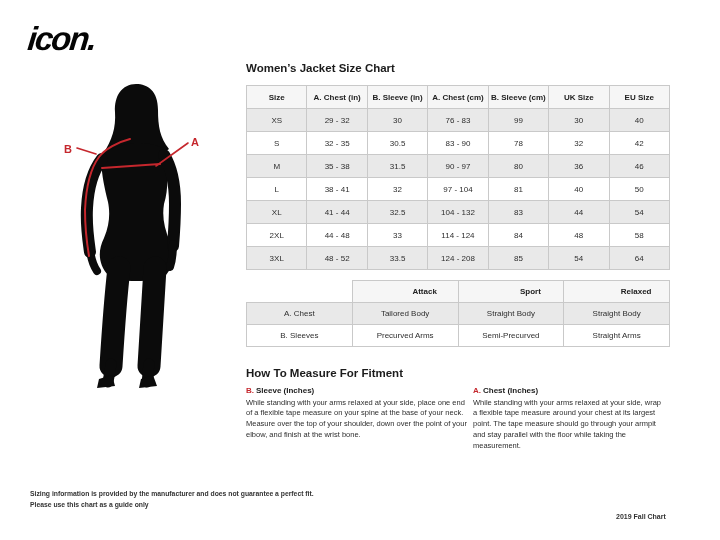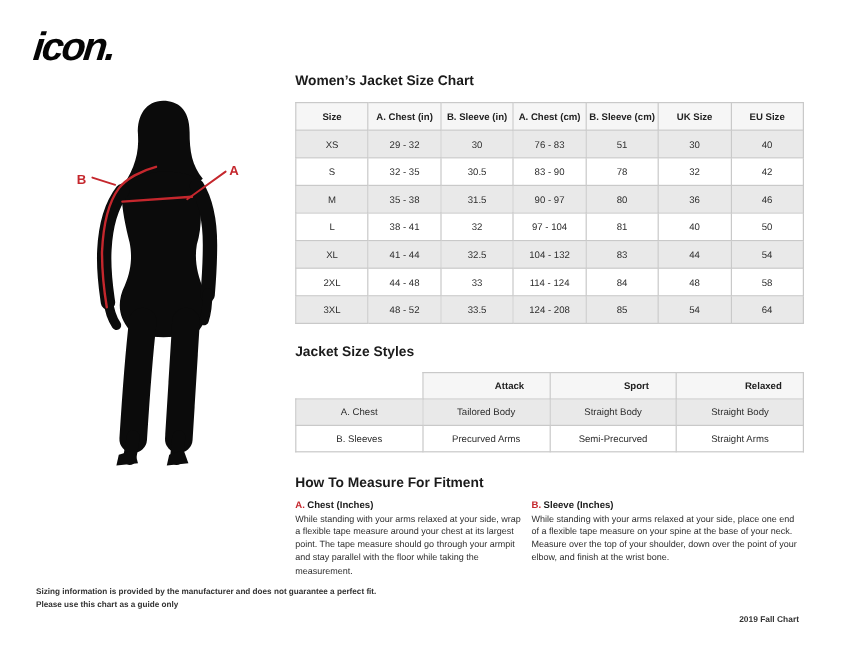--- a/index.html
+++ b/index.html
@@ -119,21 +119,21 @@
           <th>UK Size</th>
           <th>EU Size</th>
         </tr>
       </thead>
       <tbody>
         <tr class="alt">
           <td>XS</td>
           <td>29 - 32</td>
           <td>30</td>
           <td>76 - 83</td>
-          <td>51</td>
+          <td>99</td>
           <td>30</td>
           <td>40</td>
         </tr>
         <tr>
           <td>S</td>
           <td>32 - 35</td>
           <td>30.5</td>
           <td>83 - 90</td>
           <td>78</td>
           <td>32</td>
@@ -180,21 +180,20 @@
           <td>48 - 52</td>
           <td>33.5</td>
           <td>124 - 208</td>
           <td>85</td>
           <td>54</td>
           <td>64</td>
         </tr>
       </tbody>
     </table>
 
-    <div class="section-title title-styles">Jacket Size Styles</div>
 
     <table class="styles-table">
       <thead>
         <tr>
           <td class="blank"></td>
           <th>Attack</th>
           <th>Sport</th>
           <th>Relaxed</th>
         </tr>
       </thead>
@@ -210,32 +209,32 @@
           <td>Precurved Arms</td>
           <td>Semi-Precurved</td>
           <td>Straight Arms</td>
         </tr>
       </tbody>
     </table>
 
     <div class="section-title title-measure">How To Measure For Fitment</div>
 
     <div class="measure-cols">
+      <div class="mcol mcol-right">
+        <div class="mlabel">
+          <span class="ltr">B.</span><span class="rest">Sleeve (Inches)</span>
+        </div>
+        <div>While standing with your arms relaxed at your side, place one end of a flexible tape measure on your spine at the base of your neck. Measure over the top of your shoulder, down over the point of your elbow, and finish at the wrist bone.</div>
+      </div>
       <div class="mcol mcol-left">
         <div class="mlabel">
           <span class="ltr">A.</span><span class="rest">Chest (Inches)</span>
         </div>
         <div>While standing with your arms relaxed at your side, wrap a flexible tape measure around your chest at its largest point. The tape measure should go through your armpit and stay parallel with the floor while taking the measurement.</div>
       </div>
-      <div class="mcol mcol-right">
-        <div class="mlabel">
-          <span class="ltr">B.</span><span class="rest">Sleeve (Inches)</span>
-        </div>
-        <div>While standing with your arms relaxed at your side, place one end of a flexible tape measure on your spine at the base of your neck. Measure over the top of your shoulder, down over the point of your elbow, and finish at the wrist bone.</div>
-      </div>
     </div>
 
   </div>
 
   <div class="footnote">
     <div>Sizing information is provided by the manufacturer and does not guarantee a perfect fit.</div>
     <div>Please use this chart as a guide only</div>
   </div>
   <div class="version">2019 Fall Chart</div>
 

